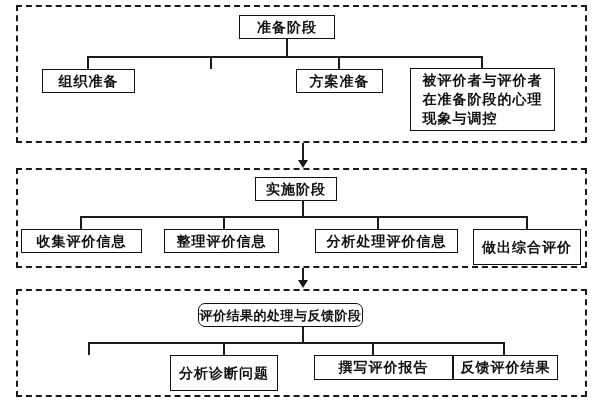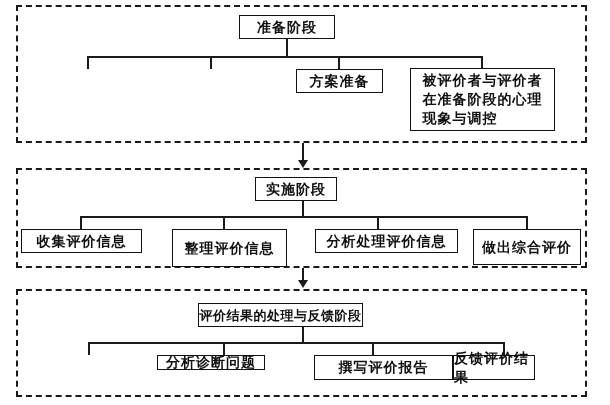--- a/index.html
+++ b/index.html
@@ -11,21 +11,21 @@
   .section{
     position:absolute;border:2px dashed #1a1a1a;background:transparent;
     box-sizing:border-box;
   }
   .node{
     position:absolute;border:1.5px solid #111;background:#ffffff;
     box-sizing:border-box;display:flex;align-items:center;justify-content:center;
     font-weight:700;font-size:14px;letter-spacing:1px;text-align:left;
     line-height:19px;white-space:pre-line;
   }
-  .node.small-text{font-size:13px;letter-spacing:0.5px;}
+  .node.small-text{font-size:13px;letter-spacing:0.5px;border-radius:7px;}
   .hline,.vline{position:absolute;background:#1a1a1a;}
   .hline{height:2px;}
   .vline{width:2px;}
   .arrowhead{
     position:absolute;width:0;height:0;
     border-left:5px solid transparent;border-right:5px solid transparent;
     border-top:8px solid #1a1a1a;
   }
 </style>
 </head>
@@ -39,20 +39,23 @@
     <span>准备阶段</span>
   </div>
 
   <div class="vline" style="left:286px;top:39px;height:17px"></div>
   <div class="hline" style="left:87px;top:56px;width:396px"></div>
   <div class="vline" style="left:87px;top:56px;height:13px"></div>
   <div class="vline" style="left:210px;top:56px;height:13px"></div>
   <div class="vline" style="left:338px;top:56px;height:13px"></div>
   <div class="vline" style="left:481px;top:56px;height:12px"></div>
 
+  <div class="node" style="left:42px;top:69px;width:93px;height:24px">
+    <span>组织准备</span>
+  </div>
   <div class="node" style="left:410px;top:68px;width:145px;height:63px">
     <span>被评价者与评价者
 在准备阶段的心理
 现象与调控</span>
   </div>
   <div class="node" style="left:296px;top:69px;width:87px;height:24px">
     <span>方案准备</span>
   </div>
 
   <div class="vline" style="left:302px;top:143px;height:19px"></div>
@@ -67,21 +70,21 @@
   <div class="vline" style="left:302px;top:201px;height:15px"></div>
   <div class="hline" style="left:80px;top:216px;width:448px"></div>
   <div class="vline" style="left:80px;top:216px;height:13px"></div>
   <div class="vline" style="left:223px;top:216px;height:13px"></div>
   <div class="vline" style="left:377px;top:216px;height:13px"></div>
   <div class="vline" style="left:526px;top:216px;height:13px"></div>
 
   <div class="node" style="left:21px;top:229px;width:121px;height:24px">
     <span>收集评价信息</span>
   </div>
-  <div class="node" style="left:172px;top:229px;width:115px;height:38px">
+  <div class="node" style="left:164px;top:229px;width:115px;height:24px">
     <span>整理评价信息</span>
   </div>
   <div class="node" style="left:315px;top:229px;width:143px;height:24px">
     <span>分析处理评价信息</span>
   </div>
   <div class="node" style="left:473px;top:229px;width:108px;height:36px">
     <span>做出综合评价</span>
   </div>
 
   <div class="vline" style="left:302px;top:268px;height:14px"></div>
@@ -93,23 +96,23 @@
     <span>评价结果的处理与反馈阶段</span>
   </div>
 
   <div class="vline" style="left:302px;top:327px;height:15px"></div>
   <div class="hline" style="left:88px;top:342px;width:417px"></div>
   <div class="vline" style="left:88px;top:342px;height:13px"></div>
   <div class="vline" style="left:223px;top:342px;height:13px"></div>
   <div class="vline" style="left:372px;top:342px;height:13px"></div>
   <div class="vline" style="left:503px;top:342px;height:13px"></div>
 
-  <div class="node" style="left:157px;top:355px;width:108px;height:15px">
+  <div class="node" style="left:170px;top:355px;width:108px;height:36px">
     <span>分析诊断问题</span>
   </div>
   <div class="node" style="left:314px;top:355px;width:139px;height:25px">
     <span>撰写评价报告</span>
   </div>
-  <div class="node" style="left:453px;top:355px;width:82px;height:25px">
+  <div class="node" style="left:453px;top:355px;width:105px;height:25px">
     <span>反馈评价结果</span>
   </div>
 
 </div>
 
 </body></html>

